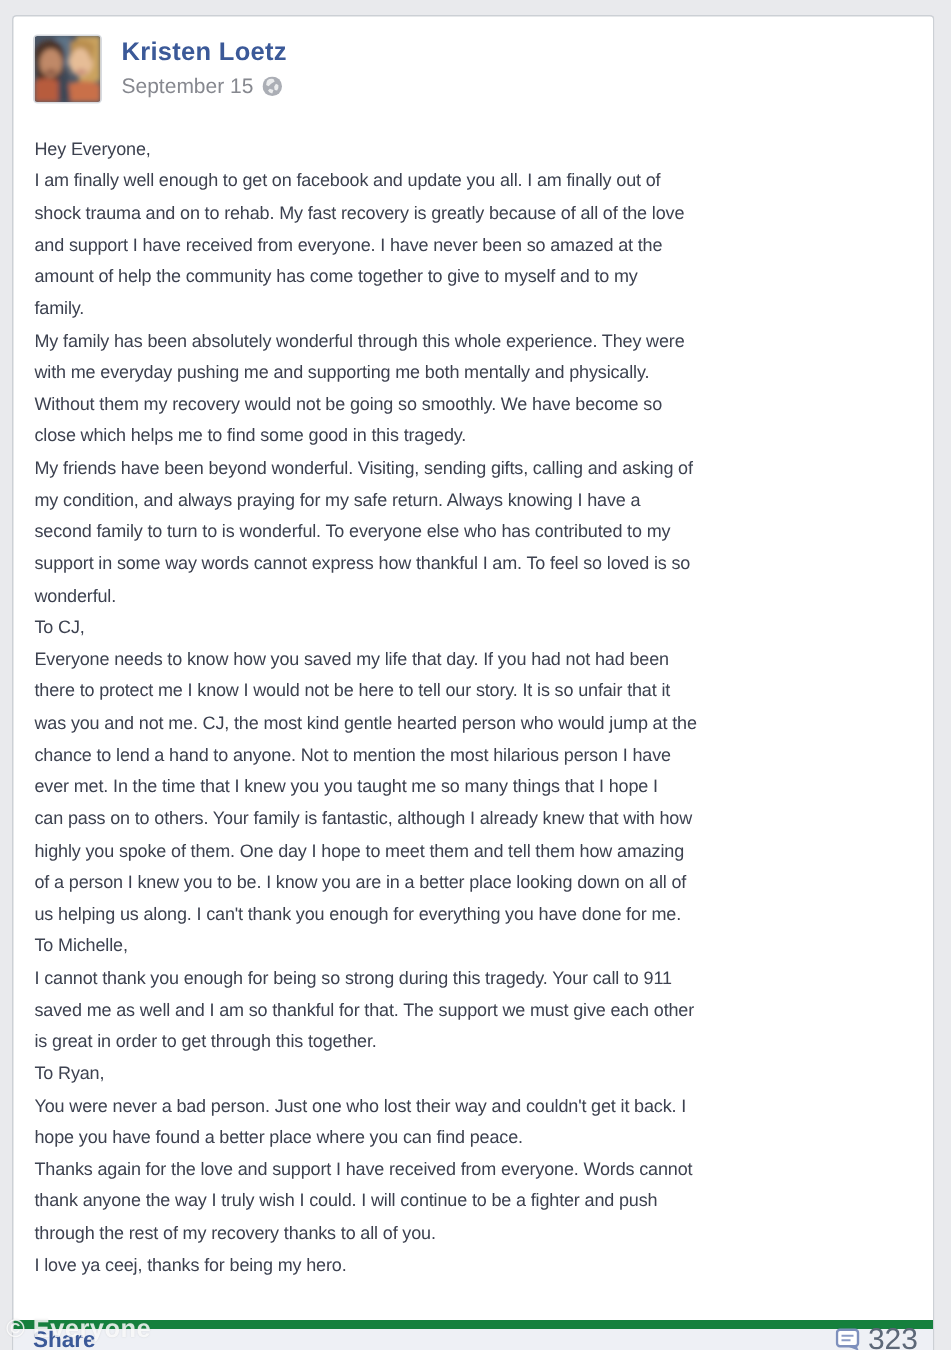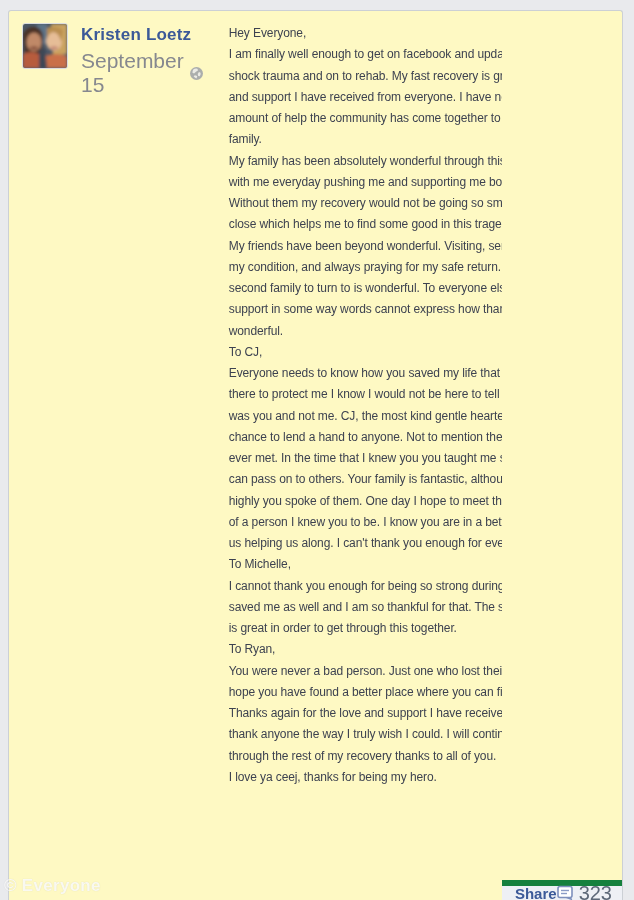--- a/index.html
+++ b/index.html
@@ -7,27 +7,27 @@
     width: 634px; height: 900px;
     background: #e9eaed;
     overflow: hidden;
     position: relative;
     font-family: "Liberation Sans", "DejaVu Sans", sans-serif;
   }
   .card {
     position: absolute;
     left: 8px; top: 10px;
     width: 615px; height: 890px;
-    background: #fef9c3;
+    background: #ffffff;
     border: 1px solid #ccd0d5;
     border-bottom: none;
     border-radius: 3px 3px 0 0;
     box-sizing: border-box;
     display: flex;
-    flex-direction: row;
+    flex-direction: column;
   }
   .header {
     display: flex;
     padding: 12px 12px 0 13px;
     height: 66px;
     box-sizing: border-box;
   }
   .avatar {
     width: 46px; height: 46px;
     border-radius: 3px;
@@ -42,21 +42,21 @@
   .profile-name {
     font-size: 17px;
     font-weight: bold;
     color: #3b5998;
     text-decoration: none;
     letter-spacing: 0.2px;
     cursor: pointer;
   }
   .meta {
     margin-top: 4px;
-    font-size: 21px;
+    font-size: 14px;
     color: #86888f;
     display: flex;
     align-items: center;
   }
   .meta .date { cursor: pointer; }
   .globe { margin-left: 6px; display: inline-flex; opacity: 0.85; }
   .post-body {
     padding: 12px 8px 0 14px;
     font-size: 12px;
     line-height: 21.25px;

